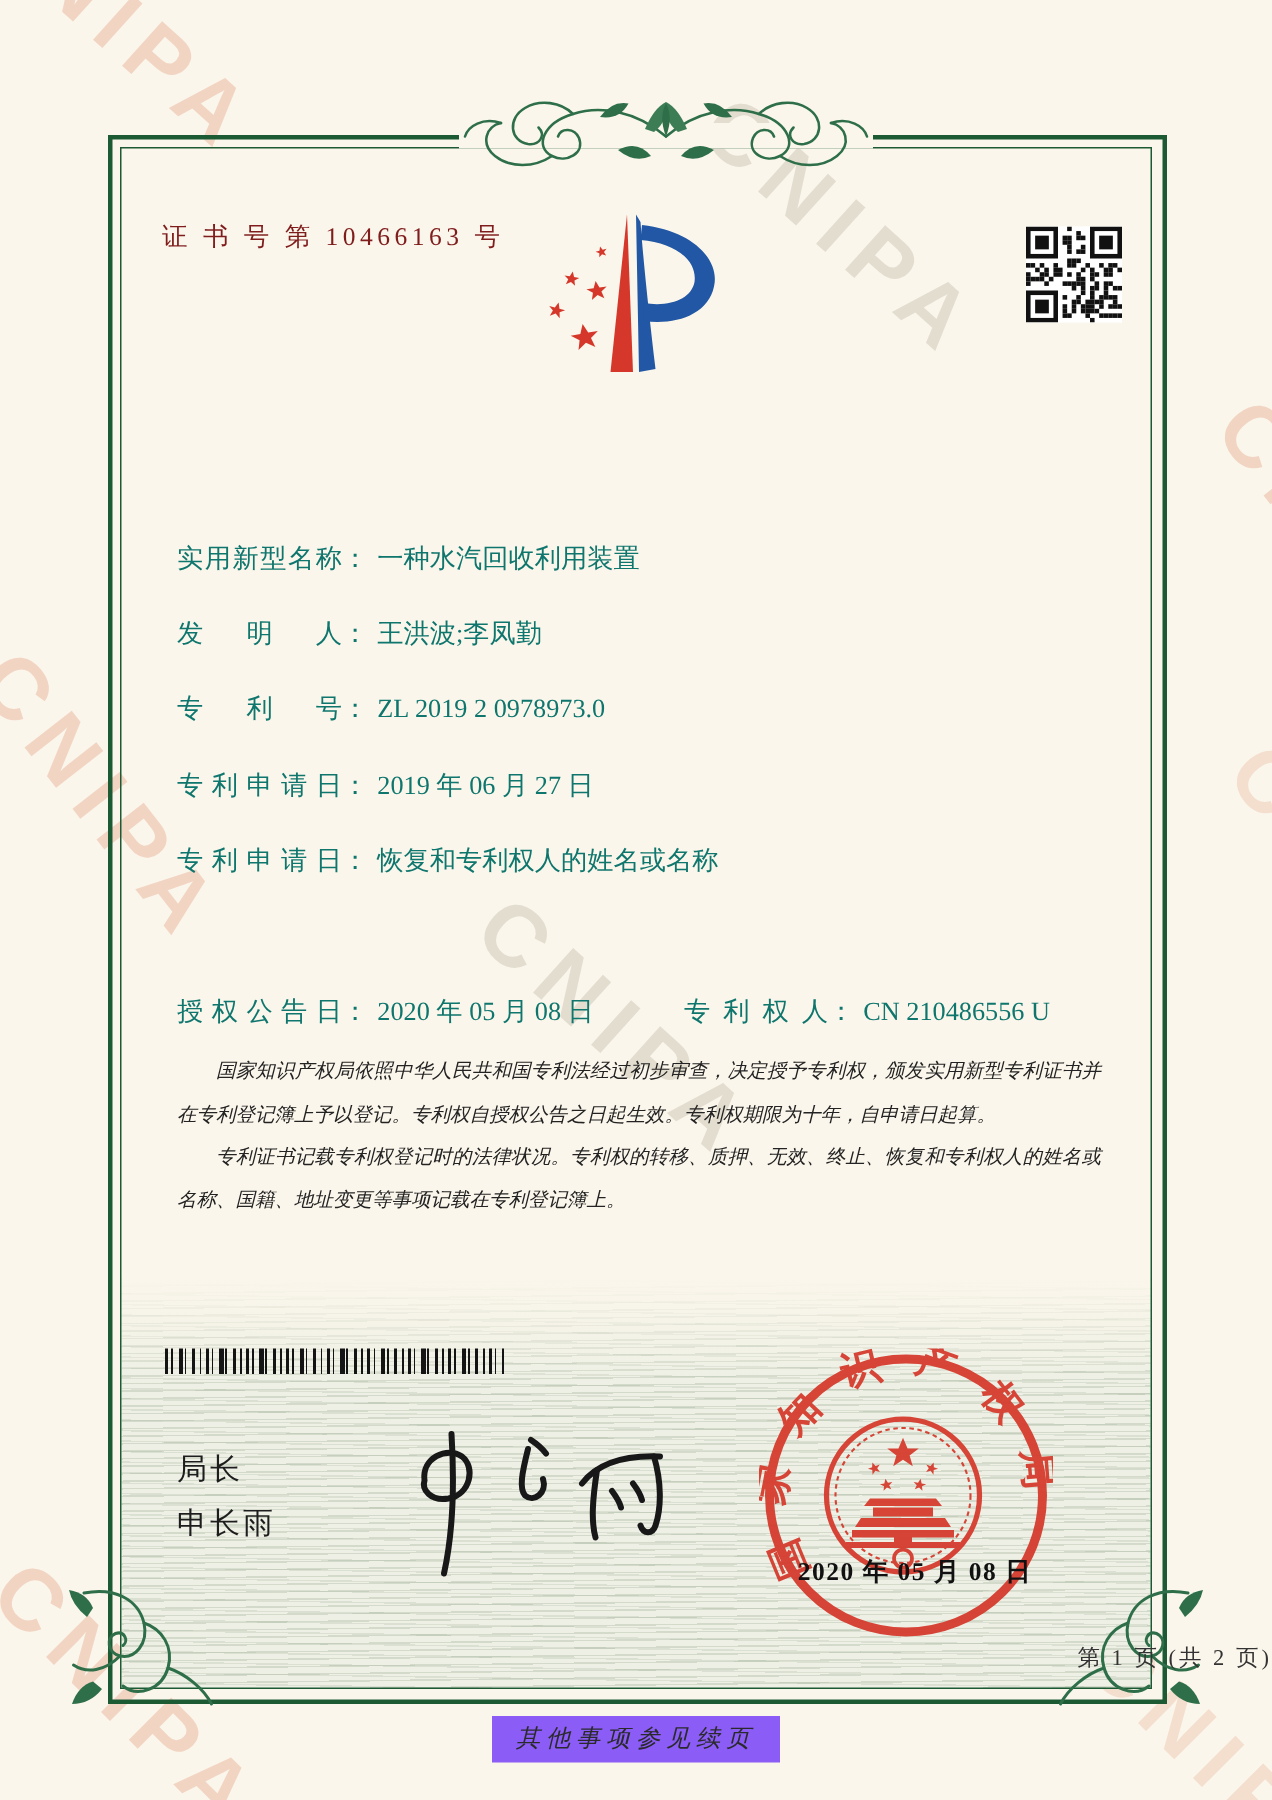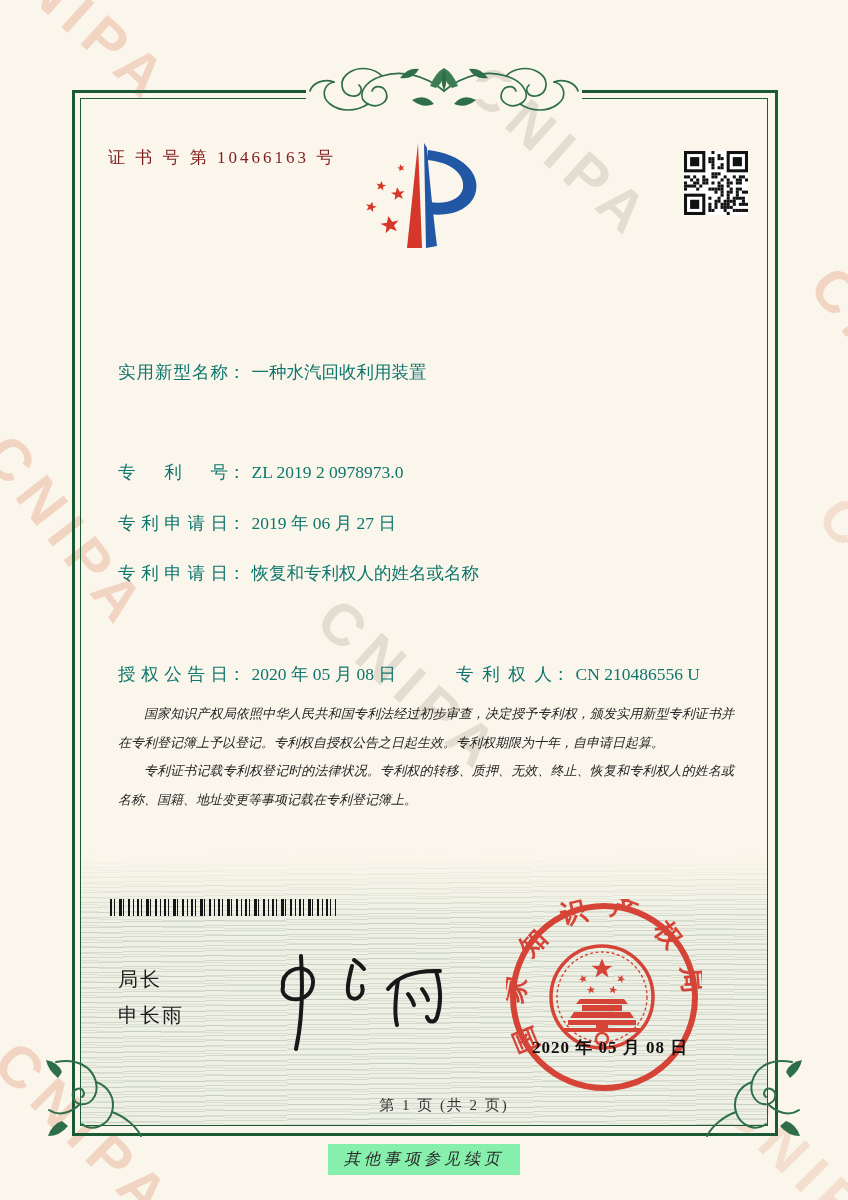--- a/index.html
+++ b/index.html
@@ -46,24 +46,24 @@
       #141414 9px 12px,rgba(0,0,0,0) 12px 13px,
       #141414 13px 14px,rgba(0,0,0,0) 14px 18px,
       #141414 18px 20px,rgba(0,0,0,0) 20px 23px,
       #141414 23px 24px,rgba(0,0,0,0) 24px 27px);}
   .officer{position:absolute;left:118px;font-family:"Liberation Sans","DejaVu Sans",sans-serif;
            font-size:20px;color:#1d1d1d;letter-spacing:2px;}
   .sig{position:absolute;left:246px;top:944px;}
   .seal{position:absolute;left:506px;top:899px;}
   .seal-date{position:absolute;left:520px;top:1036px;width:180px;text-align:center;font-size:17px;
              font-weight:600;letter-spacing:1px;color:#111;}
-  .page-num{position:absolute;left:0;right:0;top:1096px;text-align:center;font-size:15px;
+  .page-num{position:absolute;left:0;right:0;top:1096px;text-align:right;font-size:15px;
             letter-spacing:2px;color:#333;padding-left:40px;}
   .cont-note{position:absolute;left:0;right:0;top:1144px;text-align:center;}
-  .cont-note span{display:inline-block;padding:5px 16px;background:#86efac;font-size:16px;
+  .cont-note span{display:inline-block;padding:5px 16px;background:#8b5cf6;font-size:16px;
             font-style:italic;letter-spacing:4px;color:#2a2a2a;}
 </style>
 </head>
 <body>
 
 <div class="page">
 
   <div class="wm pink" style="left:-34px;top:-18px;transform:rotate(42deg);">CNIPA</div>
   <div class="wm gray" style="left:448px;top:118px;transform:rotate(42deg);">CNIPA</div>
   <div class="wm pink2" style="left:792px;top:-26px;transform:rotate(48deg);">CNIPA</div>
@@ -254,20 +254,23 @@
       <rect x="54" y="57" width="3" height="3" fill="#111"></rect>
       <rect x="57" y="57" width="3" height="3" fill="#111"></rect>
       <rect x="60" y="57" width="3" height="3" fill="#111"></rect>
       <rect x="42" y="60" width="3" height="3" fill="#111"></rect>
     </svg>
 
 
   <div class="frow" style="top:360px;">
     <span class="lbl">实用新型名称</span><span class="colon">：</span><span>一种水汽回收利用装置</span>
   </div>
+  <div class="frow" style="top:410px;">
+    <span class="lbl">发明人</span><span class="colon">：</span><span>王洪波;李凤勤</span>
+  </div>
   <div class="frow" style="top:460px;">
     <span class="lbl">专利号</span><span class="colon">：</span><span>ZL 2019 2 0978973.0</span>
   </div>
   <div class="frow" style="top:511px;">
     <span class="lbl">专利申请日</span><span class="colon">：</span><span>2019 年 06 月 27 日</span>
   </div>
   <div class="frow" style="top:561px;">
     <span class="lbl">专利申请日</span><span class="colon">：</span><span>恢复和专利权人的姓名或名称</span>
   </div>
   <div class="frow" style="top:662px;width:620px;">

